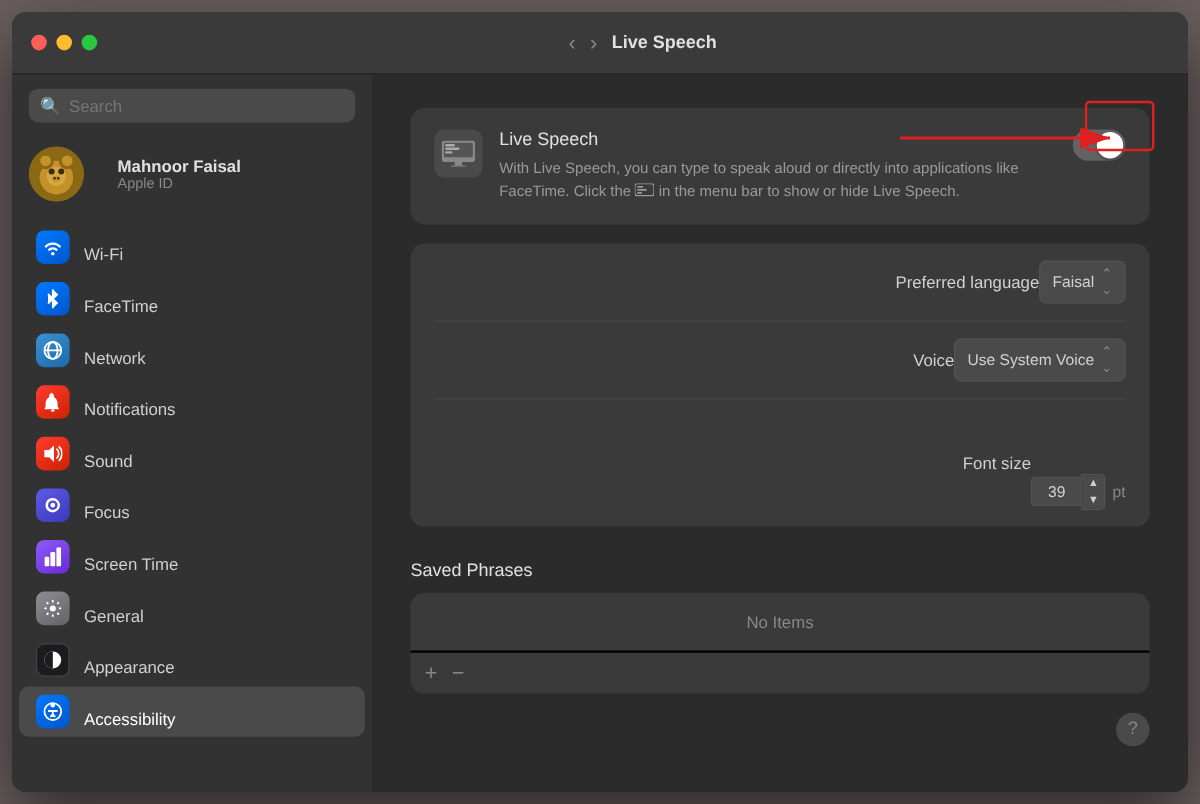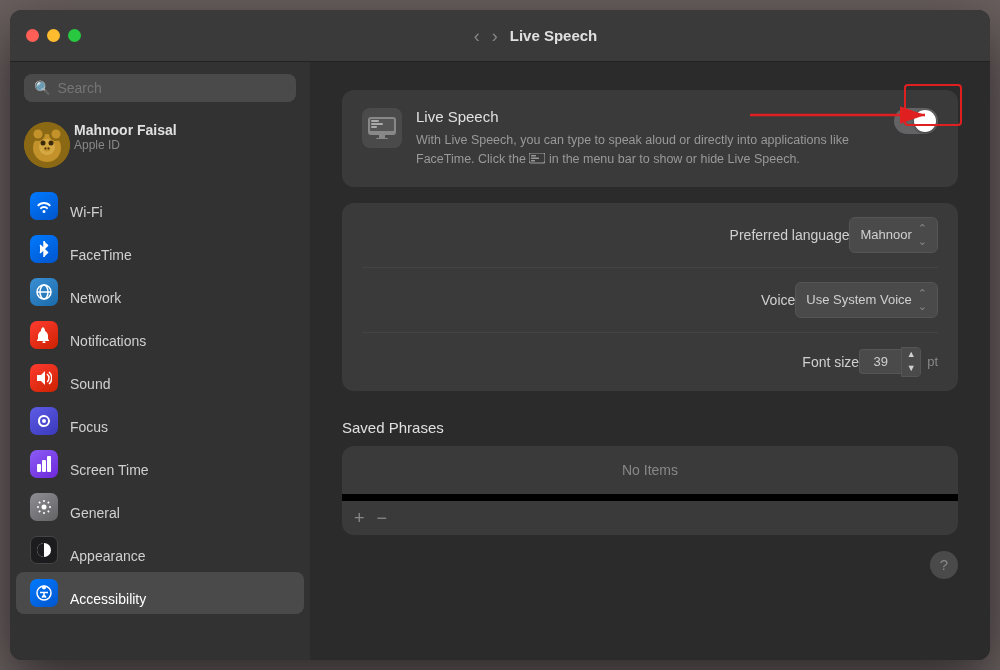--- a/index.html
+++ b/index.html
@@ -95,23 +95,23 @@
     .search-input {
       background: none;
       border: none;
       outline: none;
       color: #aaa;
       font-size: 14px;
       flex: 1;
     }
     .user-profile {
       display: flex;
-      align-items: flex-start;
+      align-items: center;
       padding: 8px 14px 12px 14px;
-      gap: 4px;
+      gap: 28px;
     }
     .avatar-bear {
       width: 46px;
       height: 46px;
       border-radius: 50%;
       background: #8b6914;
       position: relative;
       overflow: hidden;
     }
     .user-info { display: flex; flex-direction: column; }
@@ -236,20 +236,21 @@
       display: flex;
       align-items: center;
       gap: 6px;
       cursor: pointer;
     }
     .chevron-updown { font-size: 11px; color: #888; }
     .font-size-control {
       display: flex;
       align-items: center;
       gap: 6px;
+      margin-top: 48px;
     }
     .stepper-btn {
       background: #4a4a4a;
       border: none;
       color: #d0d0d0;
       width: 18px;
       height: 14px;
       font-size: 9px;
       cursor: pointer;
       display: flex;
@@ -279,21 +280,21 @@
     .saved-phrases-card {
       background: #3a3a3a;
       border-radius: 12px;
       overflow: hidden;
     }
     .no-items {
       text-align: center;
       padding: 16px;
       color: #888;
       font-size: 14px;
-      border-bottom: 7px solid #000000;
+      border-bottom: 2px solid #000000;
     }
     .phrases-toolbar {
       display: flex;
       align-items: center;
       padding: 8px 12px;
       gap: 12px;
     }
     .phrases-toolbar-btn {
       background: none;
       border: none;
@@ -536,21 +537,21 @@
             </div>
           </div>
         </div>
       </div>
 
       <div class="settings-rows-card">
 
         <div class="setting-row">
           <span class="setting-label">Preferred language</span>
           <button class="select-btn">
-            <span>Mahnoor</span>
+            <span>Faisal</span>
             <span class="chevron-updown">⌃<br style="line-height:0.3">⌄</span>
           </button>
         </div>
 
         <div class="setting-row">
           <span class="setting-label">Voice</span>
           <button class="select-btn">
             <span>Use System Voice</span>
             <span class="chevron-updown">⌃<br style="line-height:0.3">⌄</span>
           </button>

